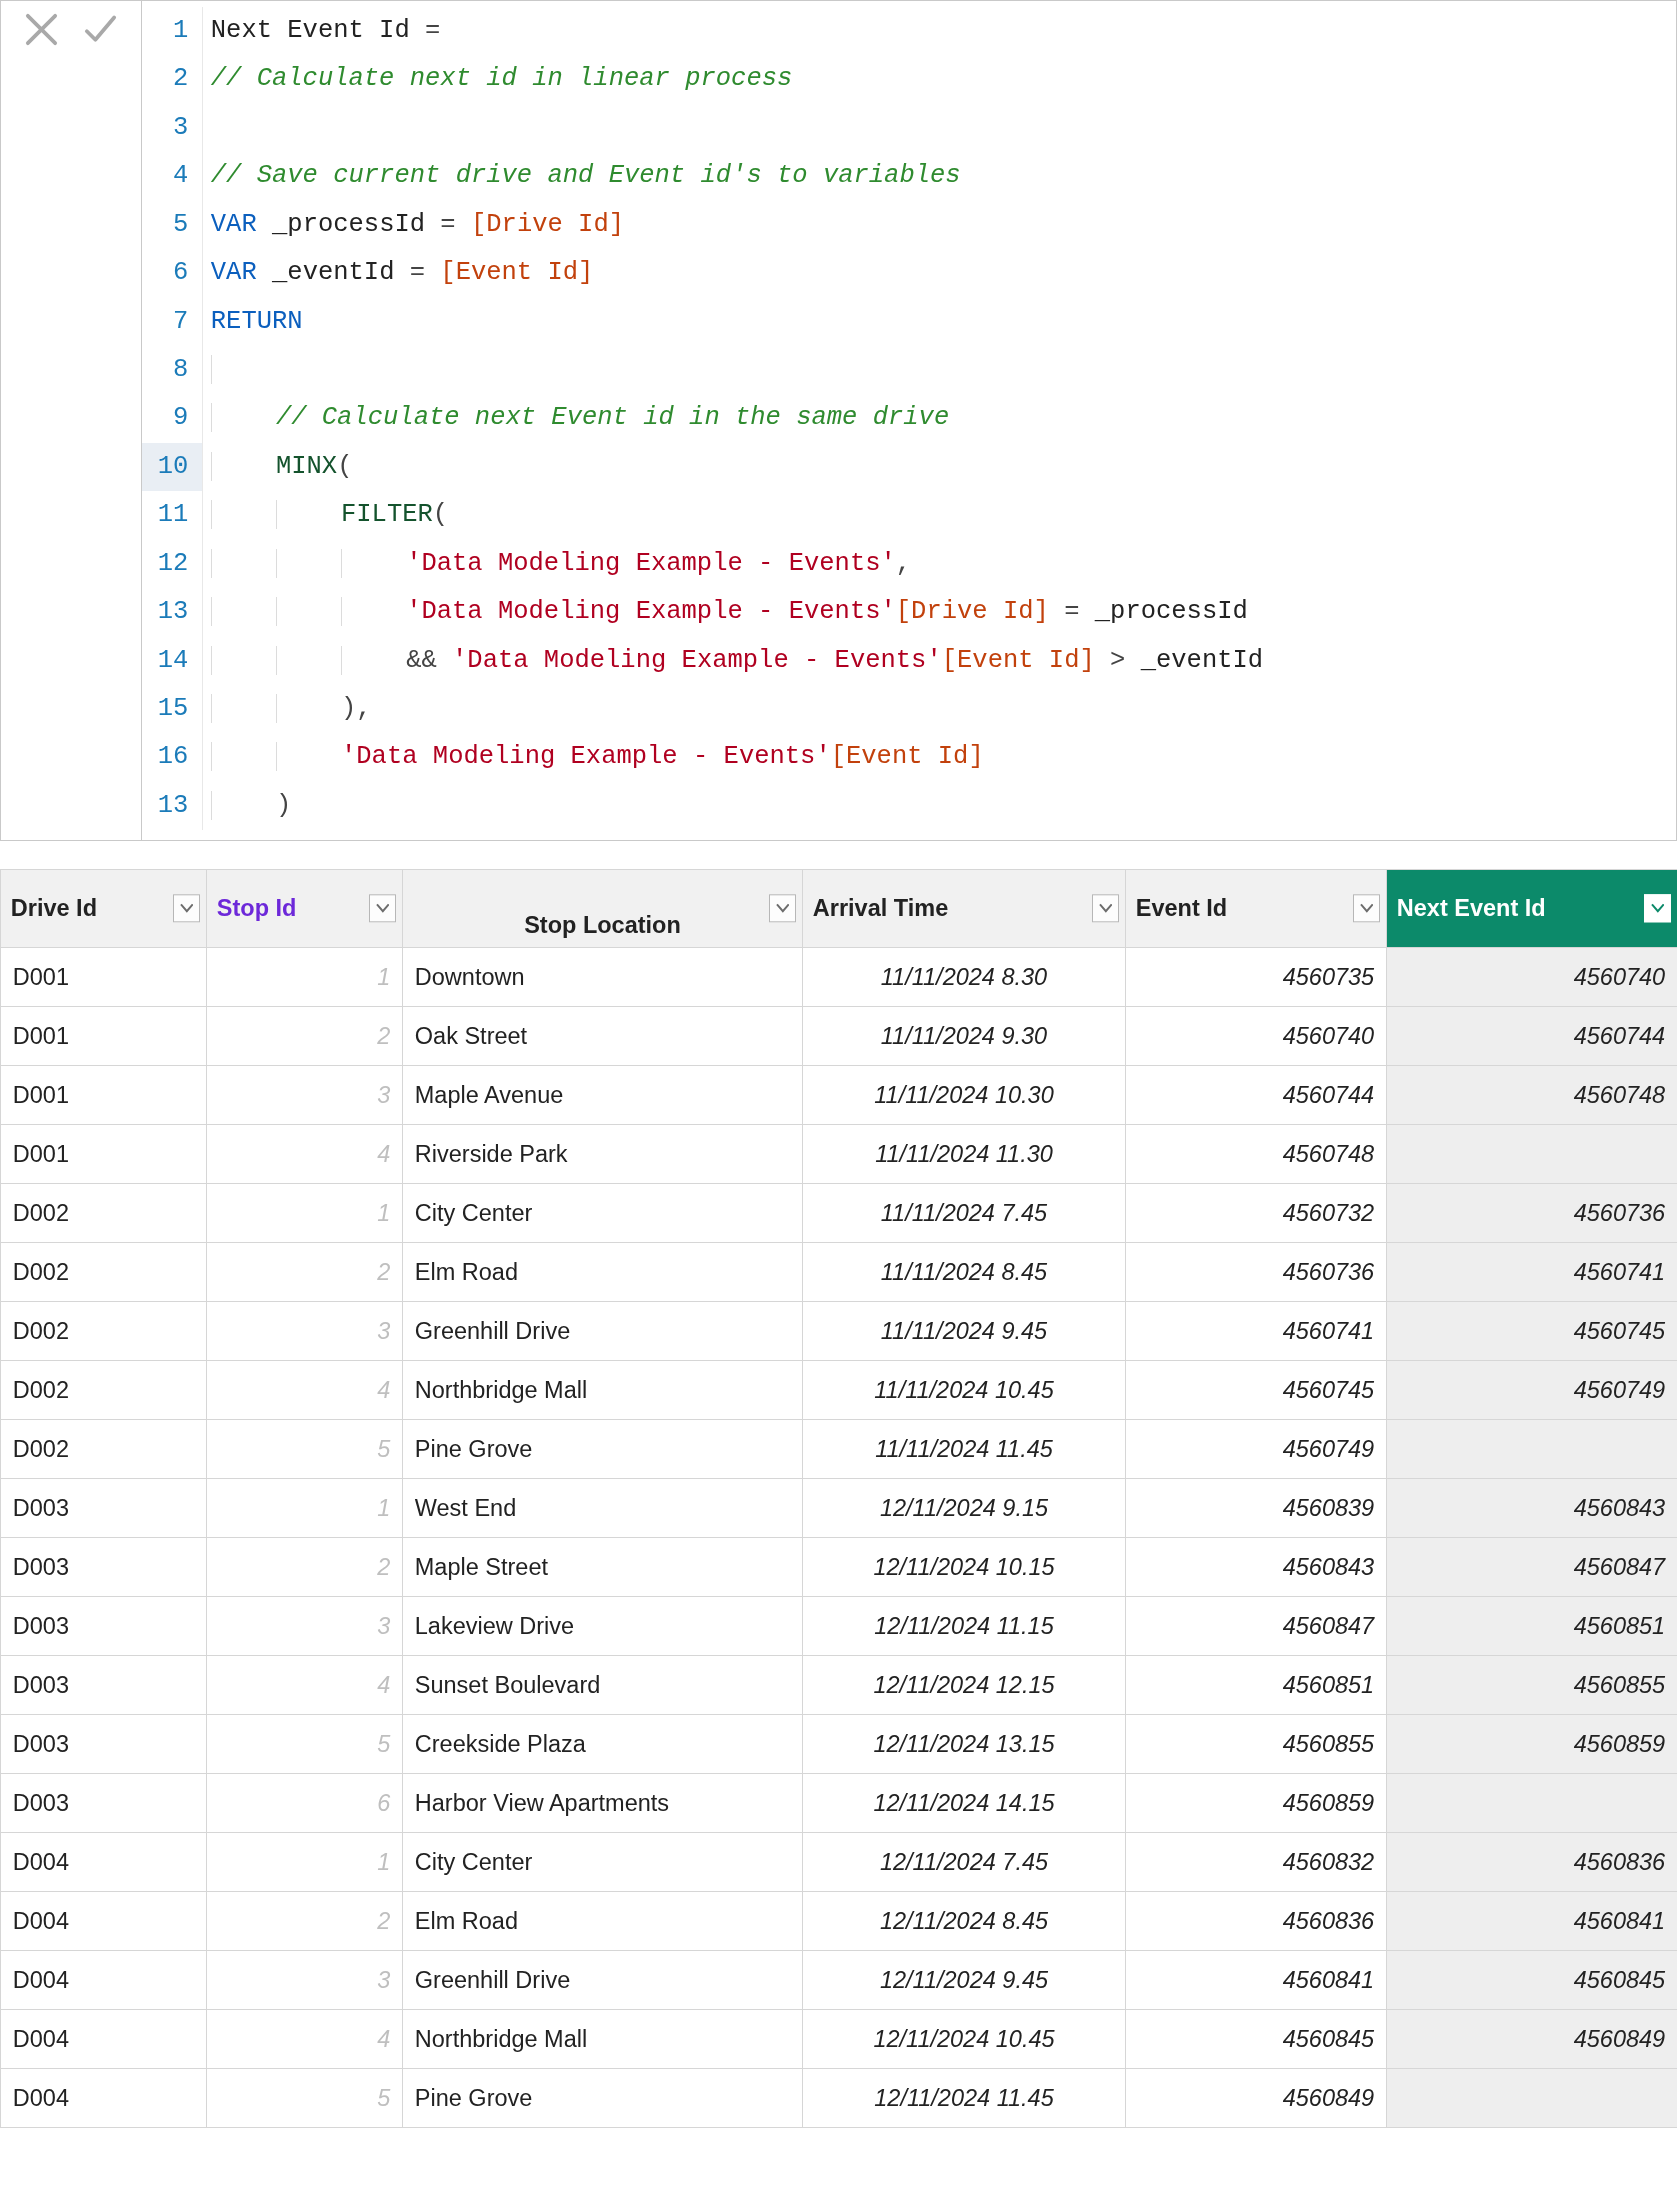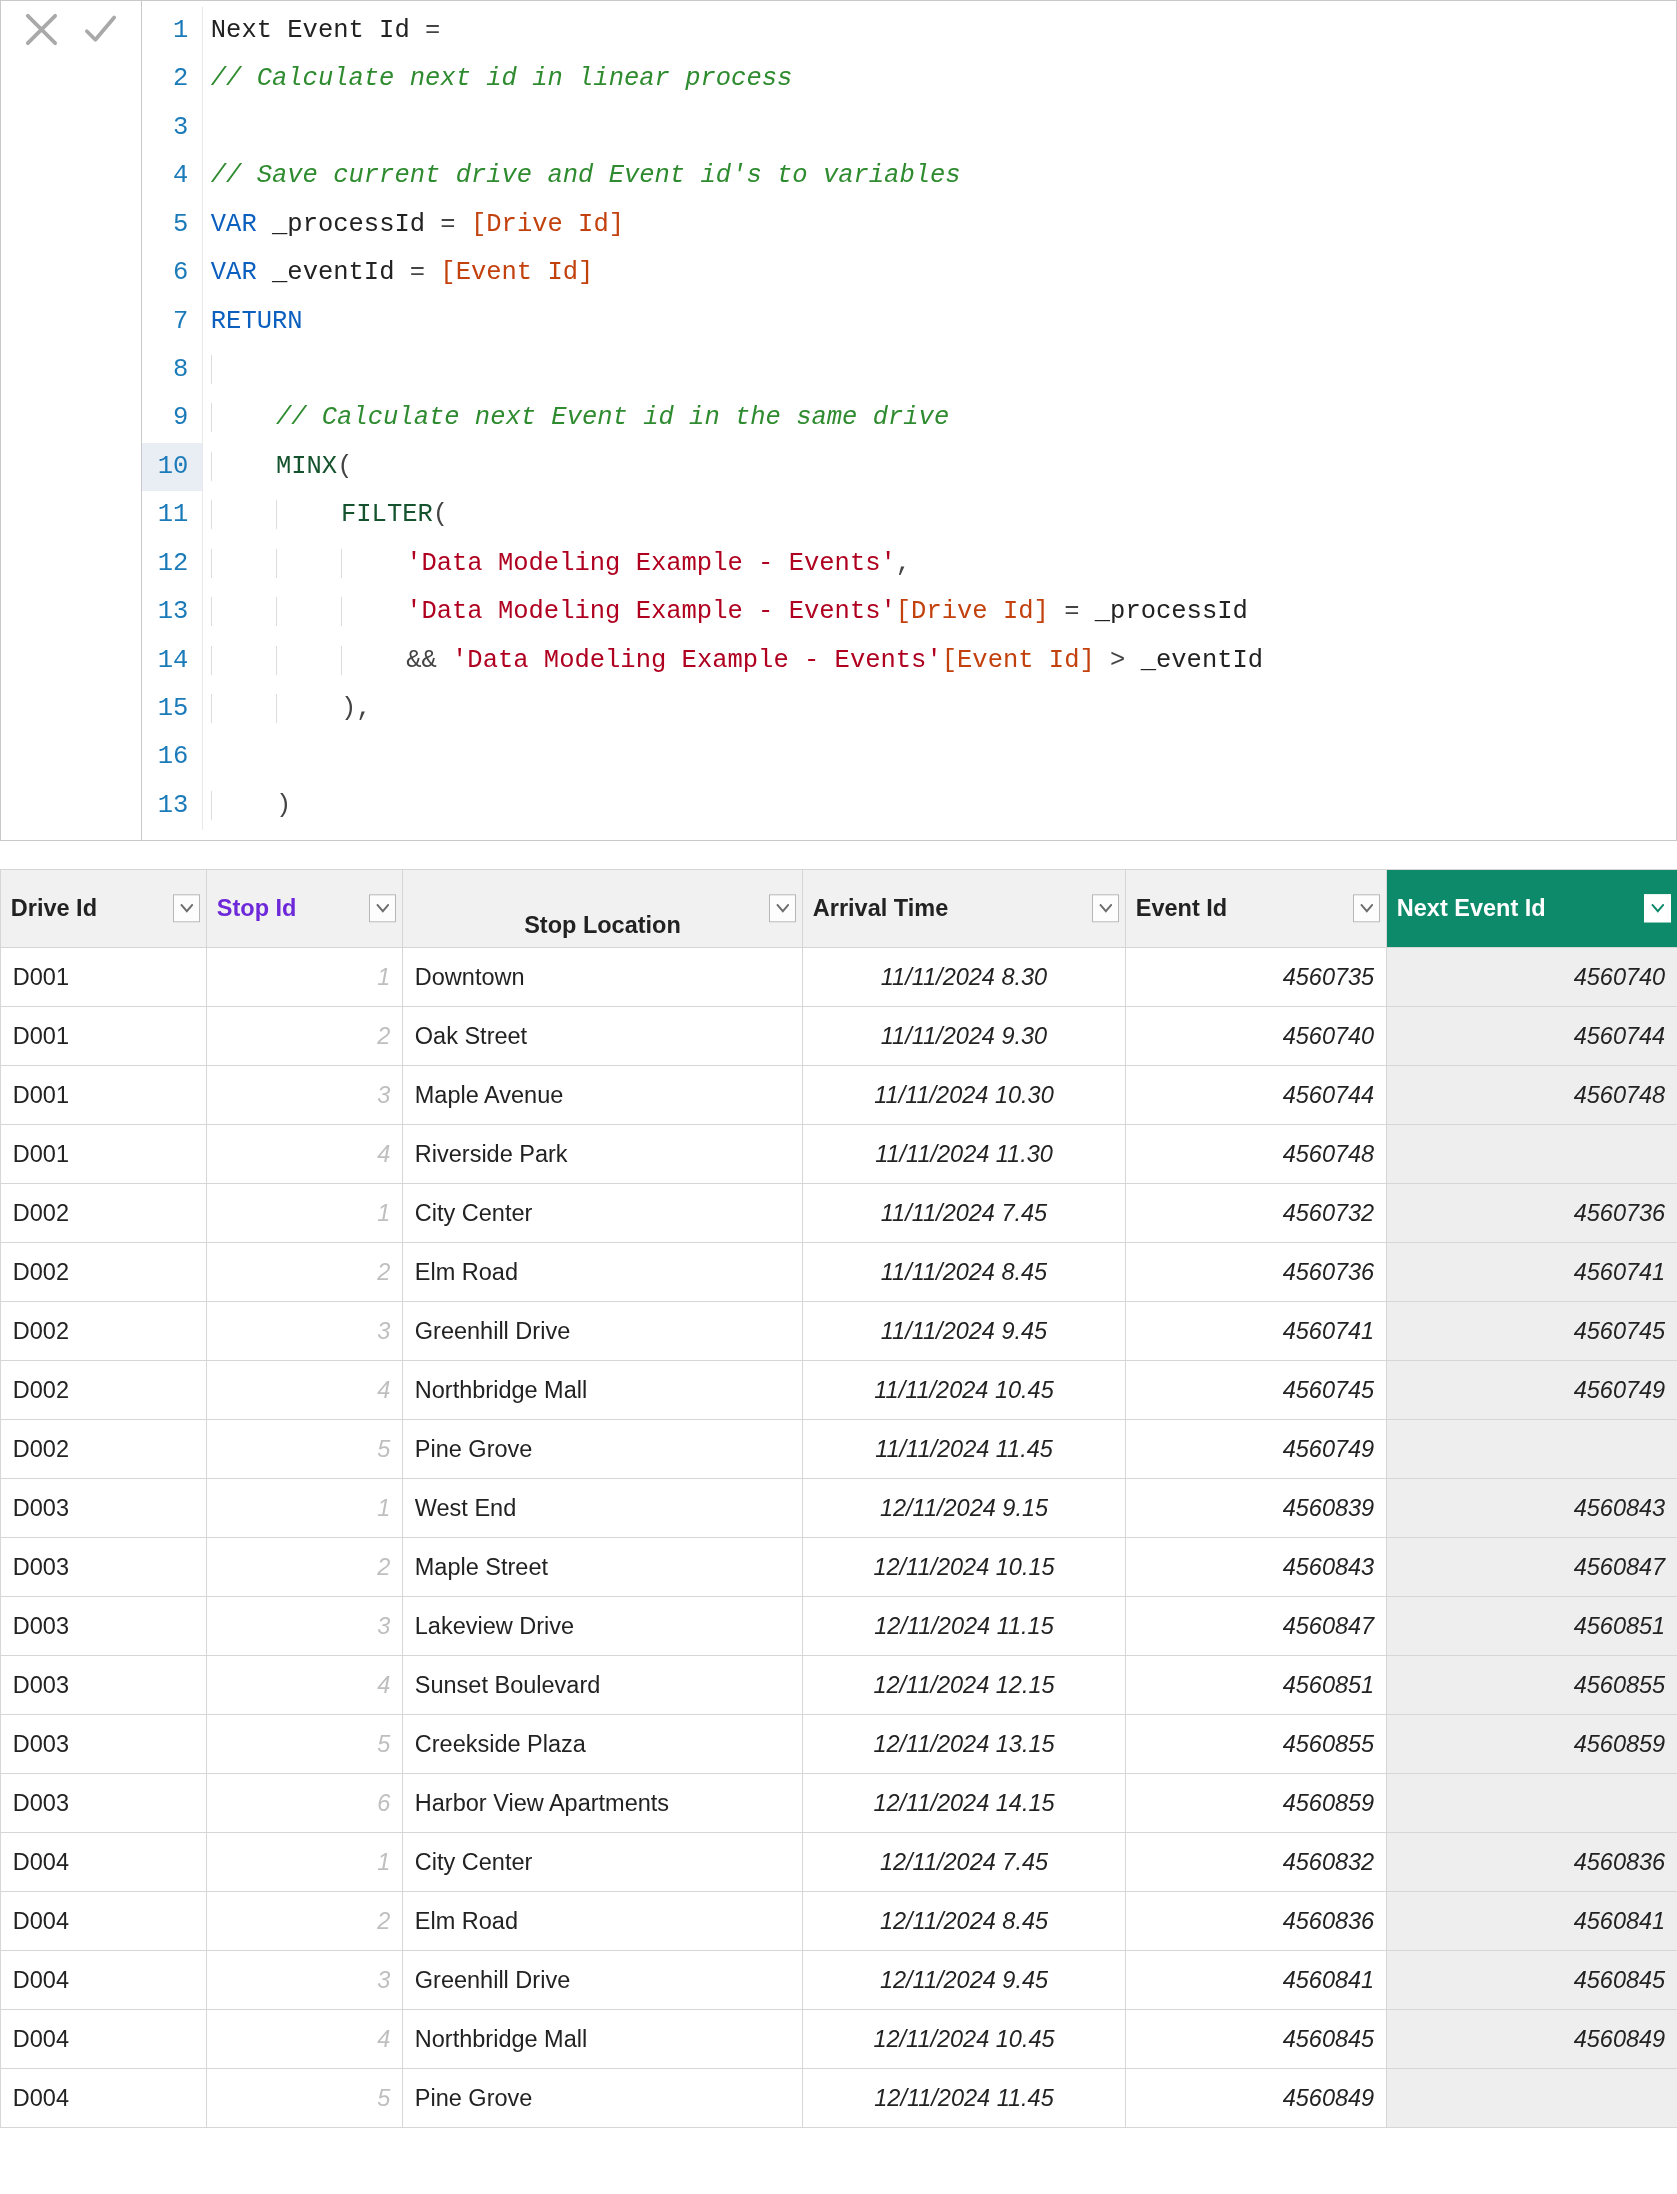--- a/index.html
+++ b/index.html
@@ -98,21 +98,21 @@
         <div class="line"><div class="gutter">6</div><div class="code"><span class="tk-kw">VAR</span><span class="tk-txt"> _eventId </span><span class="tk-op">= </span><span class="tk-fld">[Event Id]</span></div></div>
         <div class="line"><div class="gutter">7</div><div class="code"><span class="tk-kw">RETURN</span></div></div>
         <div class="line"><div class="gutter">8</div><div class="code"><span class="guide"></span></div></div>
         <div class="line"><div class="gutter">9</div><div class="code"><span class="guide"></span><span class="tk-txt">    </span><span class="tk-com">// Calculate next Event id in the same drive</span></div></div>
         <div class="line"><div class="gutter cur">10</div><div class="code"><span class="guide"></span><span class="tk-txt">    </span><span class="tk-fn">MINX</span><span class="tk-brk">(</span></div></div>
         <div class="line"><div class="gutter">11</div><div class="code"><span class="guide"></span><span class="tk-txt">    </span><span class="guide"></span><span class="tk-txt">    </span><span class="tk-fn">FILTER</span><span class="tk-brk">(</span></div></div>
         <div class="line"><div class="gutter">12</div><div class="code"><span class="guide"></span><span class="tk-txt">    </span><span class="guide"></span><span class="tk-txt">    </span><span class="guide"></span><span class="tk-txt">    </span><span class="tk-str">'Data Modeling Example - Events'</span><span class="tk-brk">,</span></div></div>
         <div class="line"><div class="gutter">13</div><div class="code"><span class="guide"></span><span class="tk-txt">    </span><span class="guide"></span><span class="tk-txt">    </span><span class="guide"></span><span class="tk-txt">    </span><span class="tk-str">'Data Modeling Example - Events'</span><span class="tk-fld">[Drive Id]</span><span class="tk-txt"> </span><span class="tk-op">=</span><span class="tk-txt"> _processId</span></div></div>
         <div class="line"><div class="gutter">14</div><div class="code"><span class="guide"></span><span class="tk-txt">    </span><span class="guide"></span><span class="tk-txt">    </span><span class="guide"></span><span class="tk-txt">    </span><span class="tk-op">&amp;&amp;</span><span class="tk-txt"> </span><span class="tk-str">'Data Modeling Example - Events'</span><span class="tk-fld">[Event Id]</span><span class="tk-txt"> </span><span class="tk-op">&gt;</span><span class="tk-txt"> _eventId</span></div></div>
         <div class="line"><div class="gutter">15</div><div class="code"><span class="guide"></span><span class="tk-txt">    </span><span class="guide"></span><span class="tk-txt">    </span><span class="tk-brk">),</span></div></div>
-        <div class="line"><div class="gutter">16</div></div>
+        <div class="line"><div class="gutter">16</div><div class="code"><span class="guide"></span><span class="tk-txt">    </span><span class="guide"></span><span class="tk-txt">    </span><span class="tk-str">'Data Modeling Example - Events'</span><span class="tk-fld">[Event Id]</span></div></div>
         <div class="line"><div class="gutter">13</div><div class="code"><span class="guide"></span><span class="tk-txt">    </span><span class="tk-brk">)</span></div></div>
       </div>
   </div>
 
   <table>
     <colgroup>
       <col class="c-drive">
         <col class="c-stop">
         <col class="c-loc">
         <col class="c-arr">

